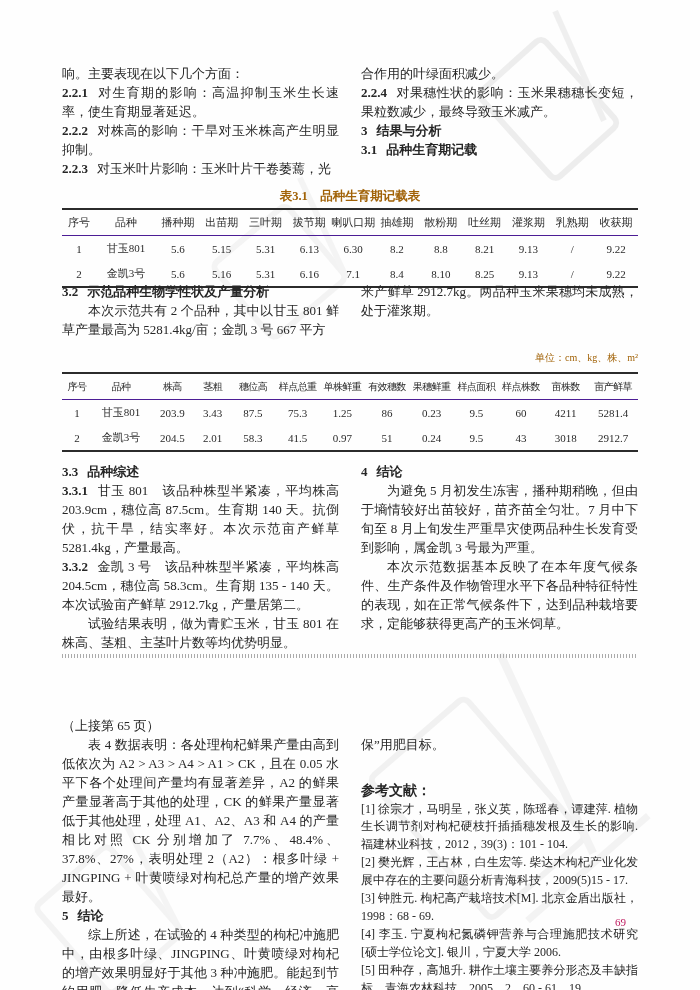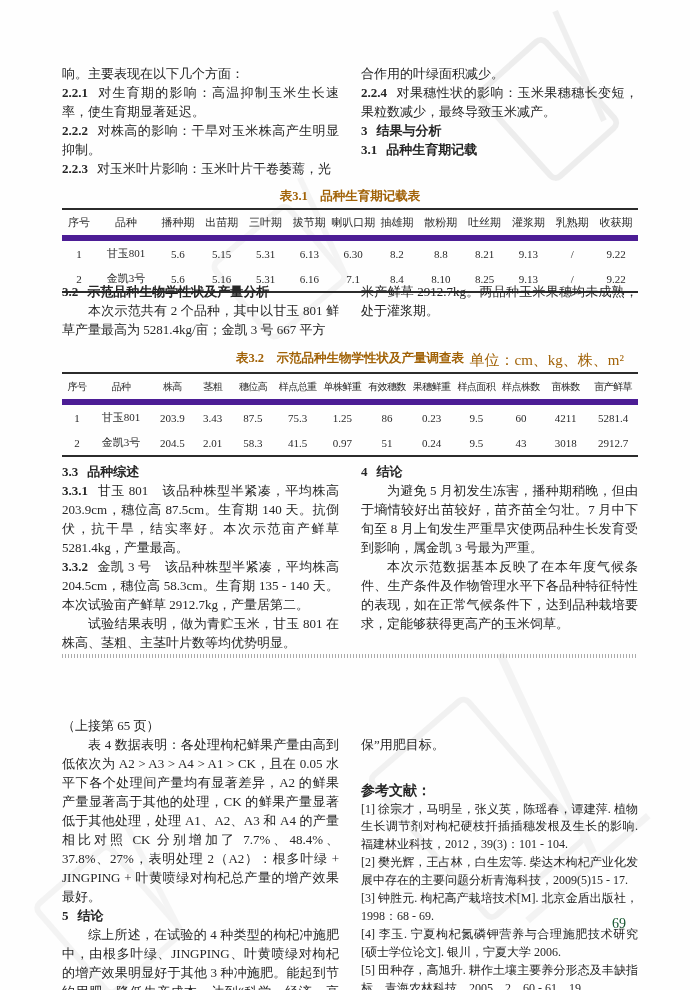--- a/index.html
+++ b/index.html
@@ -18,25 +18,25 @@
   .hnum { font-weight:bold; margin-right:9px; }
   .bold { font-weight:bold; }
   .ind  { text-indent:2em; }
 
   
   .tbl-caption {
     position:absolute; left:62px; width:576px; text-align:center;
     font-size:12.5px; font-weight:bold; color:#a16207;
   }
   .tbl-unit {
-    position:absolute; right:14px; top:1px; font-weight:normal; font-size:15px; letter-spacing:0;
+    position:absolute; right:0; top:1px; font-weight:normal; font-size:10px; letter-spacing:0;
   }
   table { border-collapse:collapse; table-layout:fixed; width:576px; position:absolute; left:62px;
           font-size:11px; color:#2a2a2a; }
-  thead tr { border-top:2px solid #2b2b2b; border-bottom:6px solid #4c1d95; }
+  thead tr { border-top:2px solid #2b2b2b; border-bottom:1px solid #4c1d95; }
   tbody tr:last-child { border-bottom:2px solid #2b2b2b; }
   th { font-weight:normal; }
   th,td { text-align:center; padding:0; white-space:nowrap; overflow:hidden; vertical-align:middle; }
   #t31 th, #t31 td { height:25px; }
   #t32 th, #t32 td { height:25px; }
   #t32 th { font-size:10px; letter-spacing:-0.6px; }
   #t31 th:nth-child(1),#t31 td:nth-child(1){width:34px}
   #t31 th:nth-child(2),#t31 td:nth-child(2){width:60px}
   #t32 th:nth-child(1),#t32 td:nth-child(1){width:30px}
   #t32 th:nth-child(2),#t32 td:nth-child(2){width:58px}
@@ -49,21 +49,21 @@
     background:repeating-linear-gradient(90deg,#8f8f8f 0,#8f8f8f 1px,transparent 1px,transparent 3px);
     opacity:.75;
   }
 
   
   .refs { font-size:12px; line-height:17.5px; }
   .refs p { margin:0 0 1px 0; }
   .refs-title { font-size:14px; font-weight:bold; margin:0 0 3px 0; }
 
   
-  .pagenum { position:absolute; right:74px; top:916px; font-size:14px; color:#14532d; }
+  .pagenum { position:absolute; right:74px; top:916px; font-size:11px; color:#be185d; }
 
   
   .wm { position:absolute; opacity:.16; pointer-events:none; }
   .wm .blob {
     border:6px solid #9a9a9a; border-radius:10px; position:absolute;
   }
   .wm .stroke { position:absolute; background:#a6a6a6; }
 </style>
 </head>
 <body>
@@ -160,21 +160,20 @@
     <div class="col">
       <p class="bold"><span class="hnum">3.2</span><span>示范品种生物学性状及产量分析</span></p>
       <p class="ind">本次示范共有 2 个品种，其中以甘玉 801 鲜草产量最高为 5281.4kg/亩；金凯 3 号 667 平方</p>
     </div>
     <div class="col">
       <p>米产鲜草 2912.7kg。两品种玉米果穗均未成熟，处于灌浆期。</p>
     </div>
   </div>
 
   <div class="tbl-caption" style="top:350px;">
-    <span>表3.2　示范品种生物学性状及产量调查表</span>
     <span class="tbl-unit">单位：cm、kg、株、m²</span>
   </div>
   <table id="t32" style="top:372px;">
       <thead>
         <tr>
           <th>序号</th>
           <th>品种</th>
           <th>株高</th>
           <th>茎粗</th>
           <th>穗位高</th>

